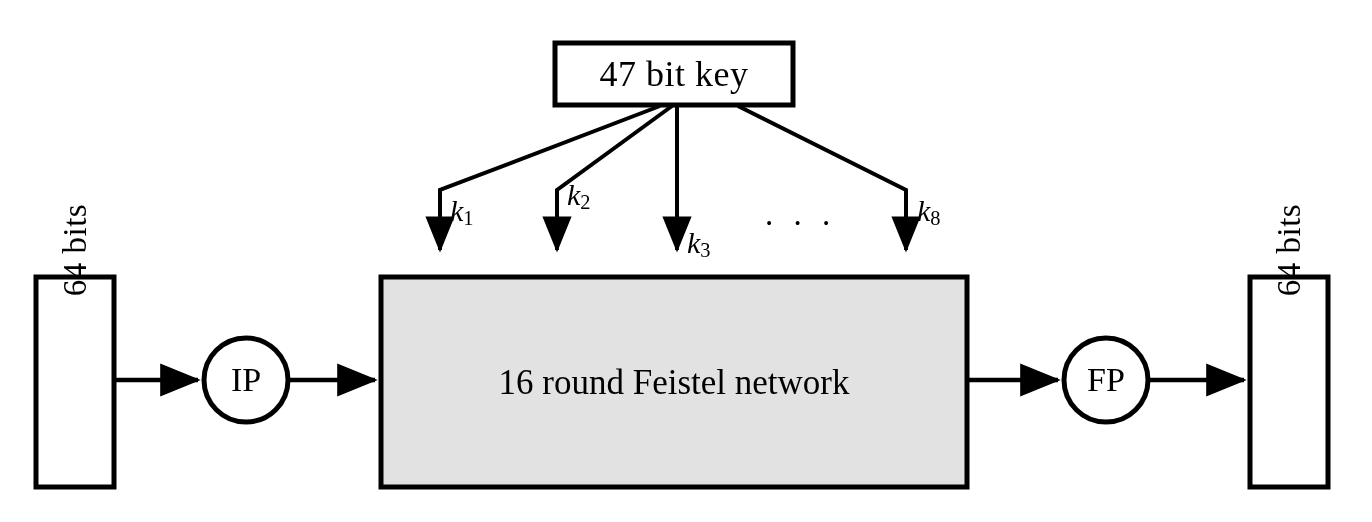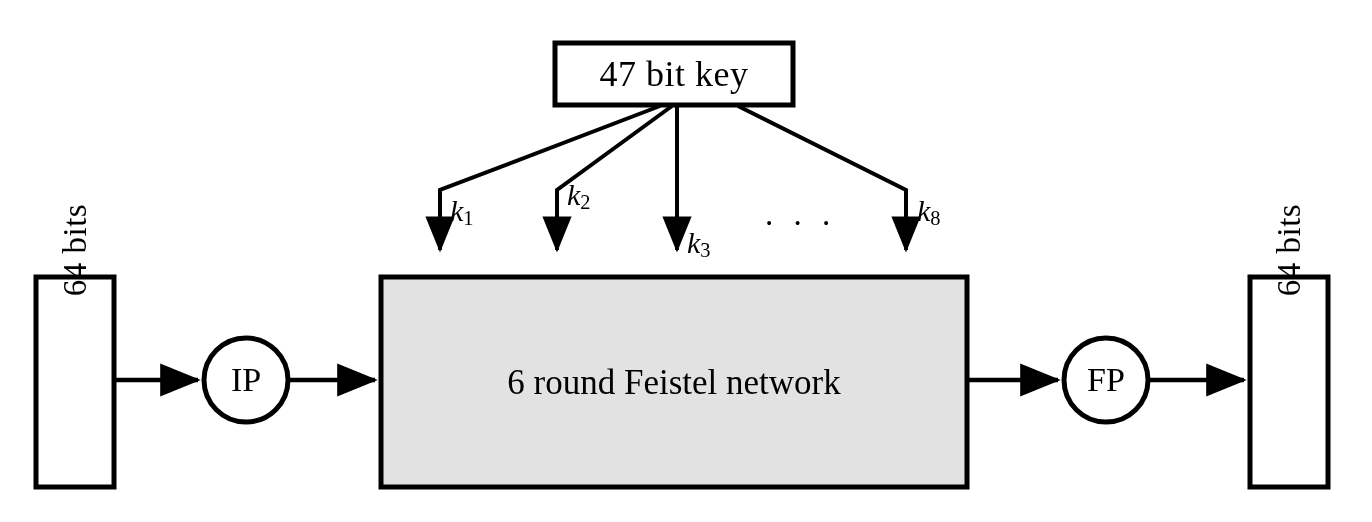--- a/index.html
+++ b/index.html
@@ -141,21 +141,21 @@
 
     <rect x="381" y="277" width="586" height="210" fill="#e2e2e2" stroke="#000000" stroke-width="5"></rect>
 
     <circle cx="1106" cy="380" r="42" fill="#ffffff" stroke="#000000" stroke-width="5"></circle>
 
     <rect x="1250" y="277" width="78" height="210" fill="#ffffff" stroke="#000000" stroke-width="5"></rect>
   </svg>
 
   <div class="lbl key-label">47  bit key</div>
 
-  <div class="lbl feistel-label">6 round Feistel network</div>
+  <div class="lbl feistel-label">16 round Feistel network</div>
 
   <div class="lbl circ-label fp-label">FP</div>
 
   <div class="lbl circ-label ip-label">IP</div>
 
   <div class="lbl rot-box bits-left">64 bits</div>
 
   <div class="lbl rot-box bits-right">64 bits</div>
 
   <div class="lbl k-label k1"><span>k</span><sub>1</sub></div>

